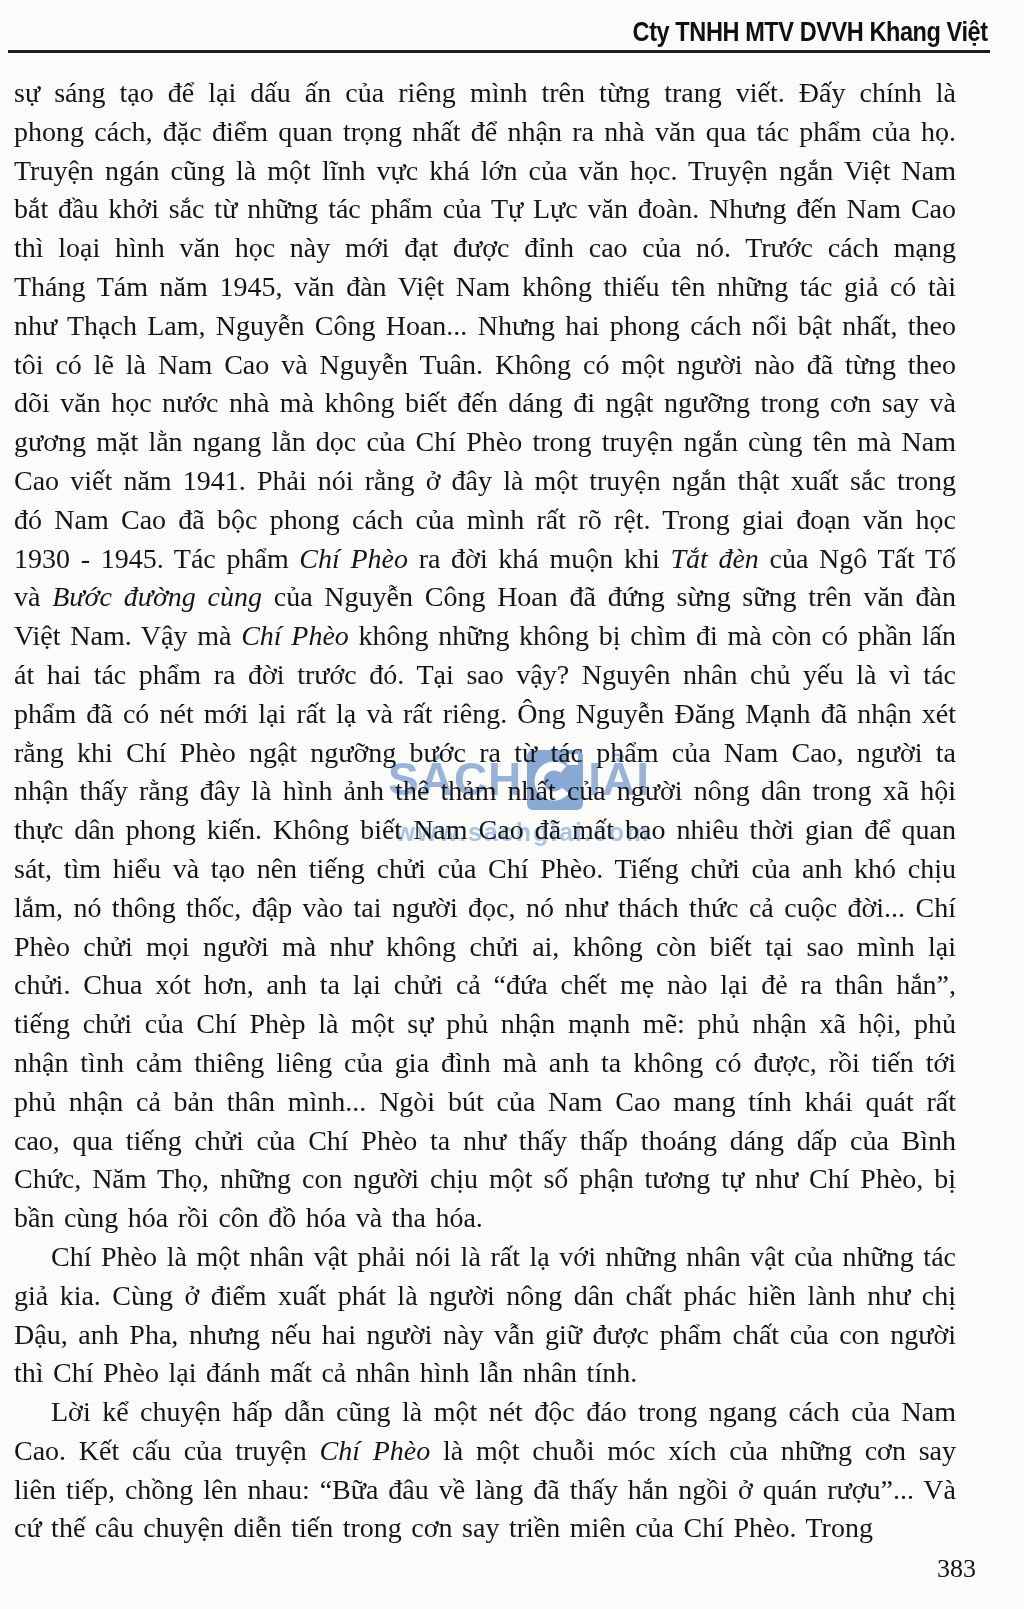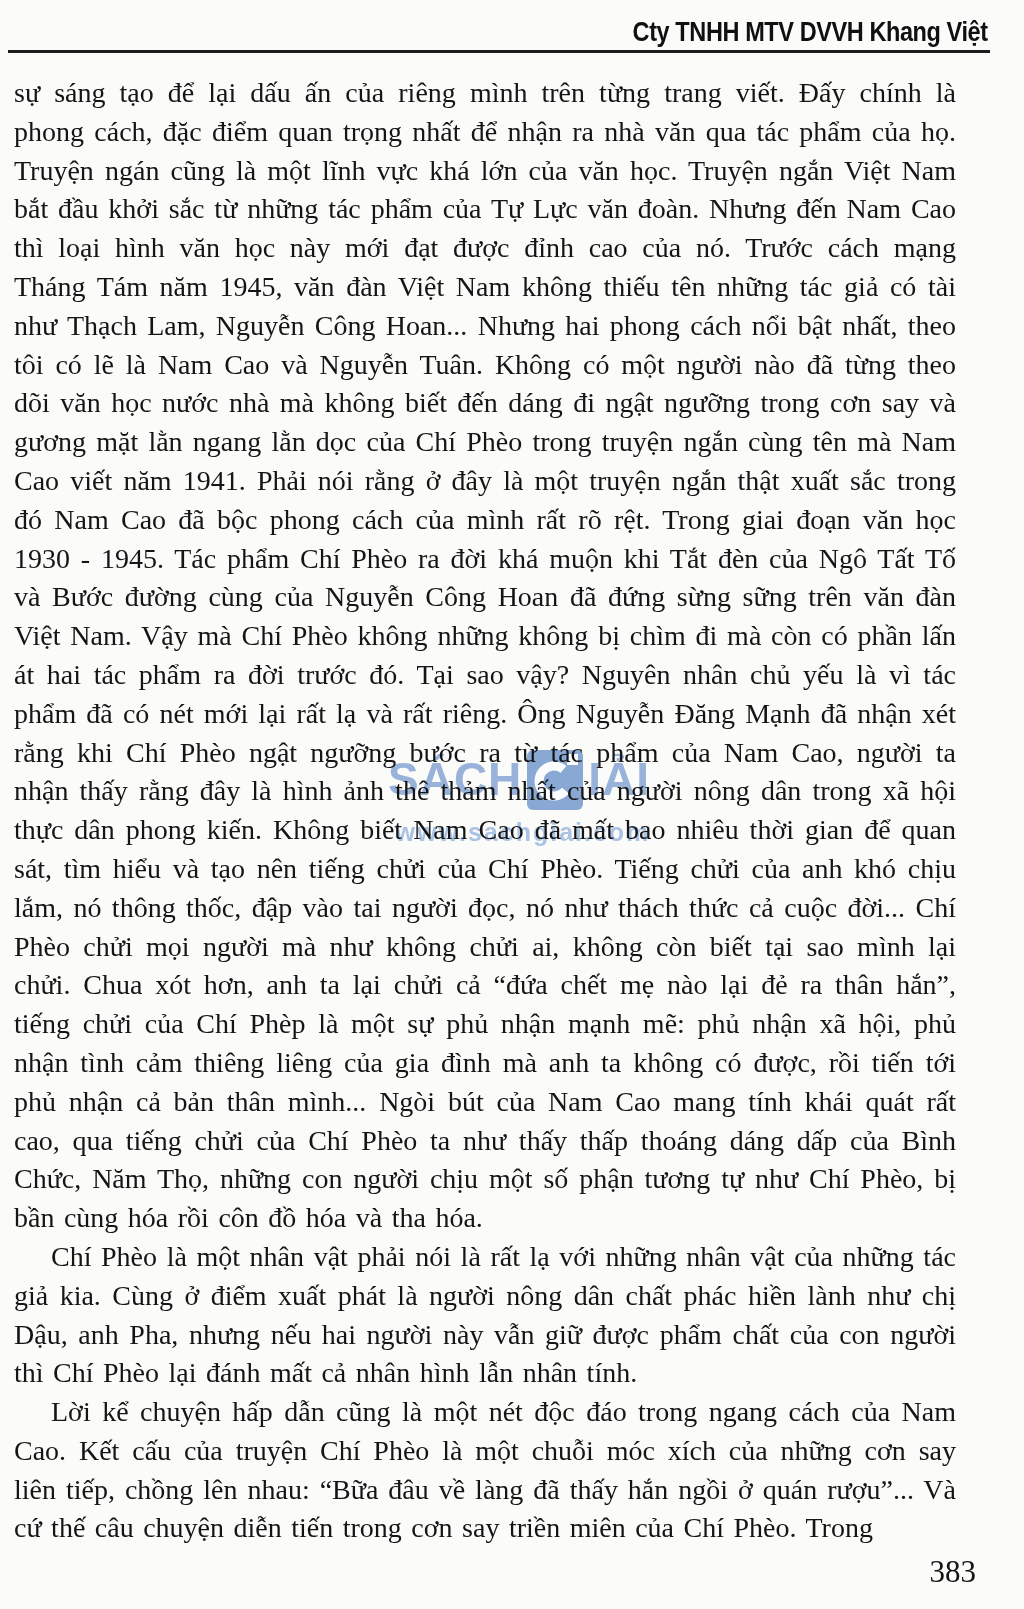--- a/index.html
+++ b/index.html
@@ -42,21 +42,21 @@
     width:942px;
     text-align:justify;
     text-justify:inter-word;
     font-size:28px;
     line-height:38.8px;
     word-spacing:2.5px;
     z-index:1;
   }
   .para{margin:0;}
   .para.indent{text-indent:37px;}
-  .italic{}
+  .italic{font-style:italic;}
 
   
   .watermark{
     position:absolute;
     top:748px;left:388px;
     width:270px;
     opacity:.62;
     text-align:center;
     z-index:0;
     user-select:none;
@@ -76,21 +76,21 @@
     font-weight:700;
     font-size:25px;
     letter-spacing:2px;
     color:#7aa2d8;
   }
 
   
   .page-number{
     position:absolute;
     top:1554px;right:48px;
-    font-size:31px;
+    font-size:26px;
     color:#141414;
     z-index:1;
   }
 </style>
 </head>
 <body>
 
 <div class="page">
 
   <div class="header-text">Cty TNHH MTV DVVH Khang Việt</div>

